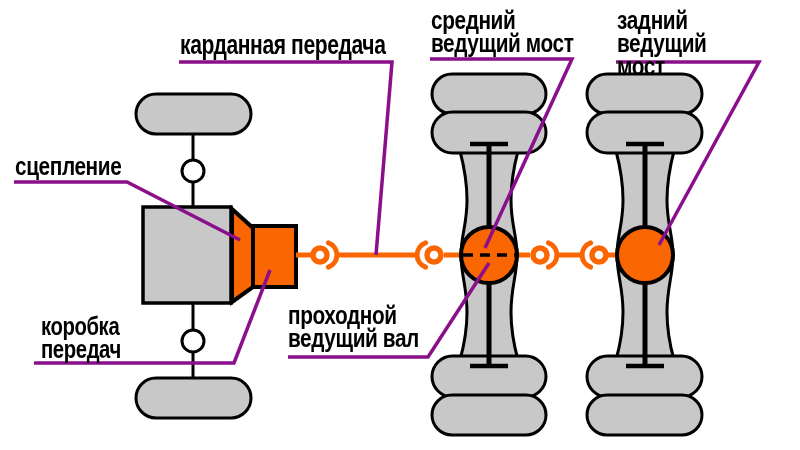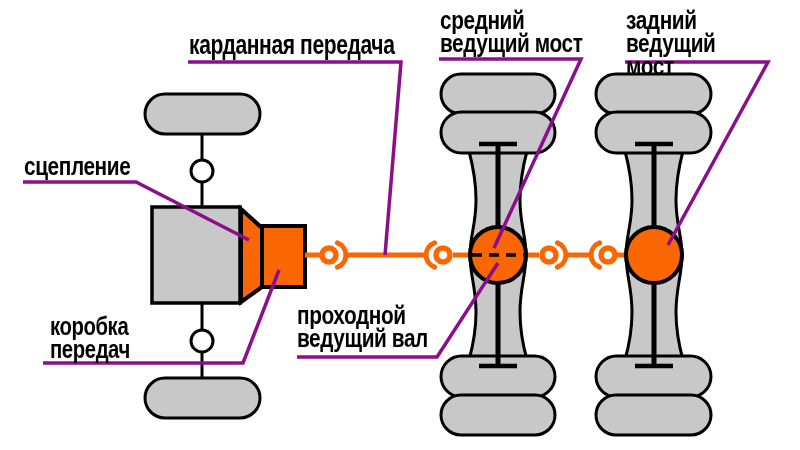--- a/index.html
+++ b/index.html
@@ -10,21 +10,21 @@
     --color-background:#FFFFFF;
     --color-label_text:#000000;
   }
   html,body{margin:0;padding:0;}
   body{
     width:800px;height:450px;
     background:var(--color-background);
     font-family:"Liberation Sans",sans-serif;
     position:relative;overflow:hidden;
   }
-  .stage{position:absolute;left:12px;top:0;width:788px;height:450px;}
+  .stage{position:absolute;left:3px;top:0;width:788px;height:450px;}
   svg{display:block;position:absolute;left:0;top:0;}
 
   
   .gray-shape{fill:var(--color-gray_fill);stroke:var(--color-outline);stroke-width:3;}
   .gray-shape-thick{fill:var(--color-gray_fill);stroke:var(--color-outline);stroke-width:3.5;}
   .orange-shape{fill:var(--color-orange);stroke:var(--color-outline);stroke-width:4;}
   .thin-black{stroke:var(--color-outline);stroke-width:3;fill:none;}
   .thick-black{stroke:var(--color-outline);stroke-width:5;fill:none;}
   .tbar{stroke:var(--color-outline);stroke-width:4.5;fill:none;}
   .dashed-black{stroke:var(--color-outline);stroke-width:3.5;fill:none;stroke-dasharray:10 7;}

